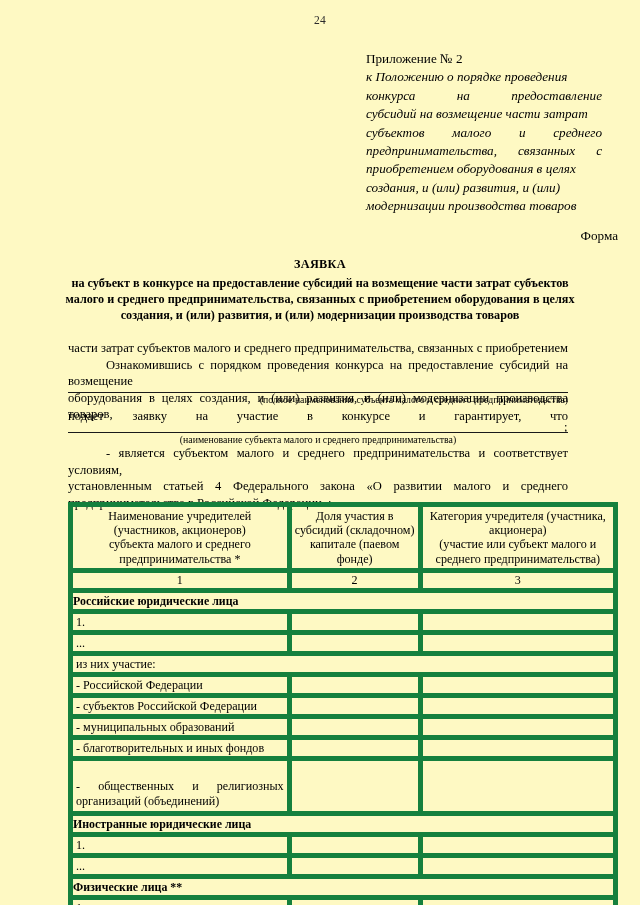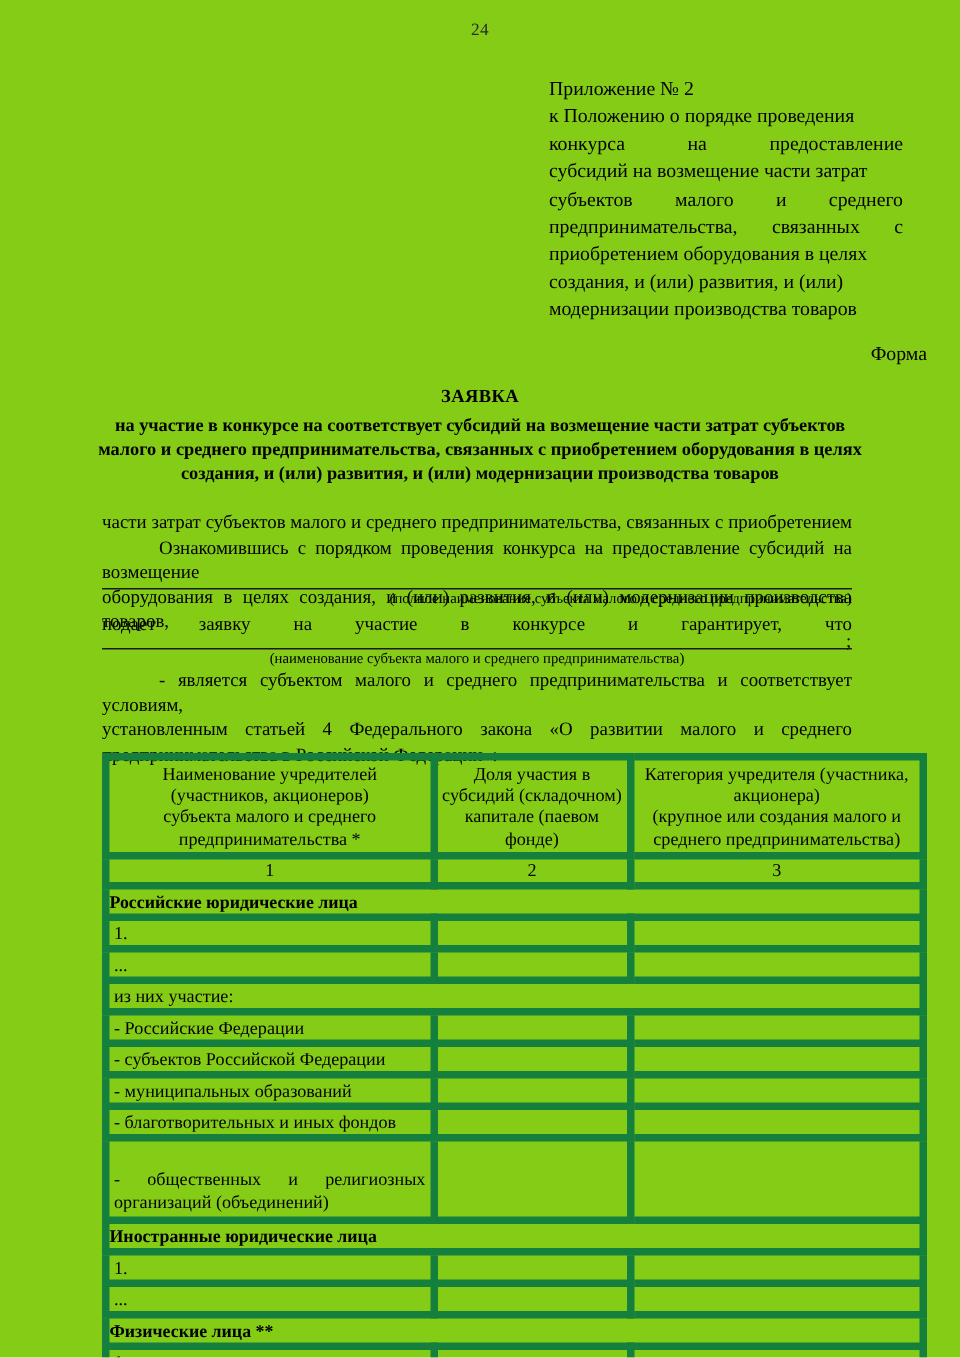--- a/index.html
+++ b/index.html
@@ -9,21 +9,21 @@
     background: #ffffff;
   }
   body {
     font-family: "Liberation Serif", "DejaVu Serif", serif;
     color: #000000;
   }
   .page {
     position: relative;
     width: 640px;
     height: 905px;
-    background: #84cc16;
+    background: #fef9c3;
     overflow: hidden;
     box-sizing: border-box;
   }
   .page-number {
     position: absolute;
     top: 14px;
     left: 0;
     width: 640px;
     text-align: center;
     font-size: 11.5px;
@@ -41,20 +41,21 @@
     line-height: 18.4px;
     text-align: justify;
     text-justify: inter-word;
   }
   .appendix-block p {
     margin: 0;
     text-align: justify;
   }
   .appendix-block p.last-just > span {
     display: block;
+    font-style: italic;
   }
 
   .forma {
     position: absolute;
     right: 22px;
     top: 228px;
     font-size: 13.2px;
   }
 
   
@@ -205,21 +206,21 @@
       <span>создания, и (или) развития, и (или)</span>
       <span>модернизации производства товаров</span>
     </p>
   </div>
 
   <div class="forma">Форма</div>
 
   <div class="title-wrap">
     <div class="title-main">ЗАЯВКА</div>
     <div class="title-sub">
-      <span>на участие в конкурсе на соответствует субсидий на возмещение части затрат субъектов</span>
+      <span>на субъект в конкурсе на предоставление субсидий на возмещение части затрат субъектов</span>
       <span>малого и среднего предпринимательства, связанных с приобретением оборудования в целях</span>
       <span>создания, и (или) развития, и (или) модернизации производства товаров</span>
     </div>
   </div>
 
   <div class="para p1">
     <span class="l just">части затрат субъектов малого и среднего предпринимательства, связанных с приобретением</span>
     <span class="l just" style="text-indent:38px;">Ознакомившись с порядком проведения конкурса на предоставление субсидий на возмещение</span>
     <span class="l">оборудования в целях создания, и (или) развития, и (или) модернизации производства товаров,</span>
   </div>
@@ -252,21 +253,21 @@
         </th>
         <th class="hdr c2">
           <span>Доля участия в</span><br>
           <span>субсидий (складочном)</span><br>
           <span>капитале (паевом</span><br>
           <span>фонде)</span>
         </th>
         <th class="hdr c3">
           <span>Категория учредителя (участника,</span><br>
           <span>акционера)</span><br>
-          <span>(крупное или создания малого и</span><br>
+          <span>(участие или субъект малого и</span><br>
           <span>среднего предпринимательства)</span>
         </th>
       </tr>
       <tr>
         <td class="num">1</td>
         <td class="num">2</td>
         <td class="num">3</td>
       </tr>
     </thead>
     <tbody>
@@ -281,21 +282,21 @@
       </tr>
       <tr>
         <td class="rowlabel">...</td>
         <td class="blank">&nbsp;</td>
         <td class="blank">&nbsp;</td>
       </tr>
       <tr>
         <td class="rowlabel" colspan="3">из них участие:</td>
       </tr>
       <tr>
-        <td class="rowlabel">- Российские Федерации</td>
+        <td class="rowlabel">- Российской Федерации</td>
         <td class="blank">&nbsp;</td>
         <td class="blank">&nbsp;</td>
       </tr>
       <tr>
         <td class="rowlabel">- субъектов Российской Федерации</td>
         <td class="blank">&nbsp;</td>
         <td class="blank">&nbsp;</td>
       </tr>
       <tr>
         <td class="rowlabel">- муниципальных образований</td>

